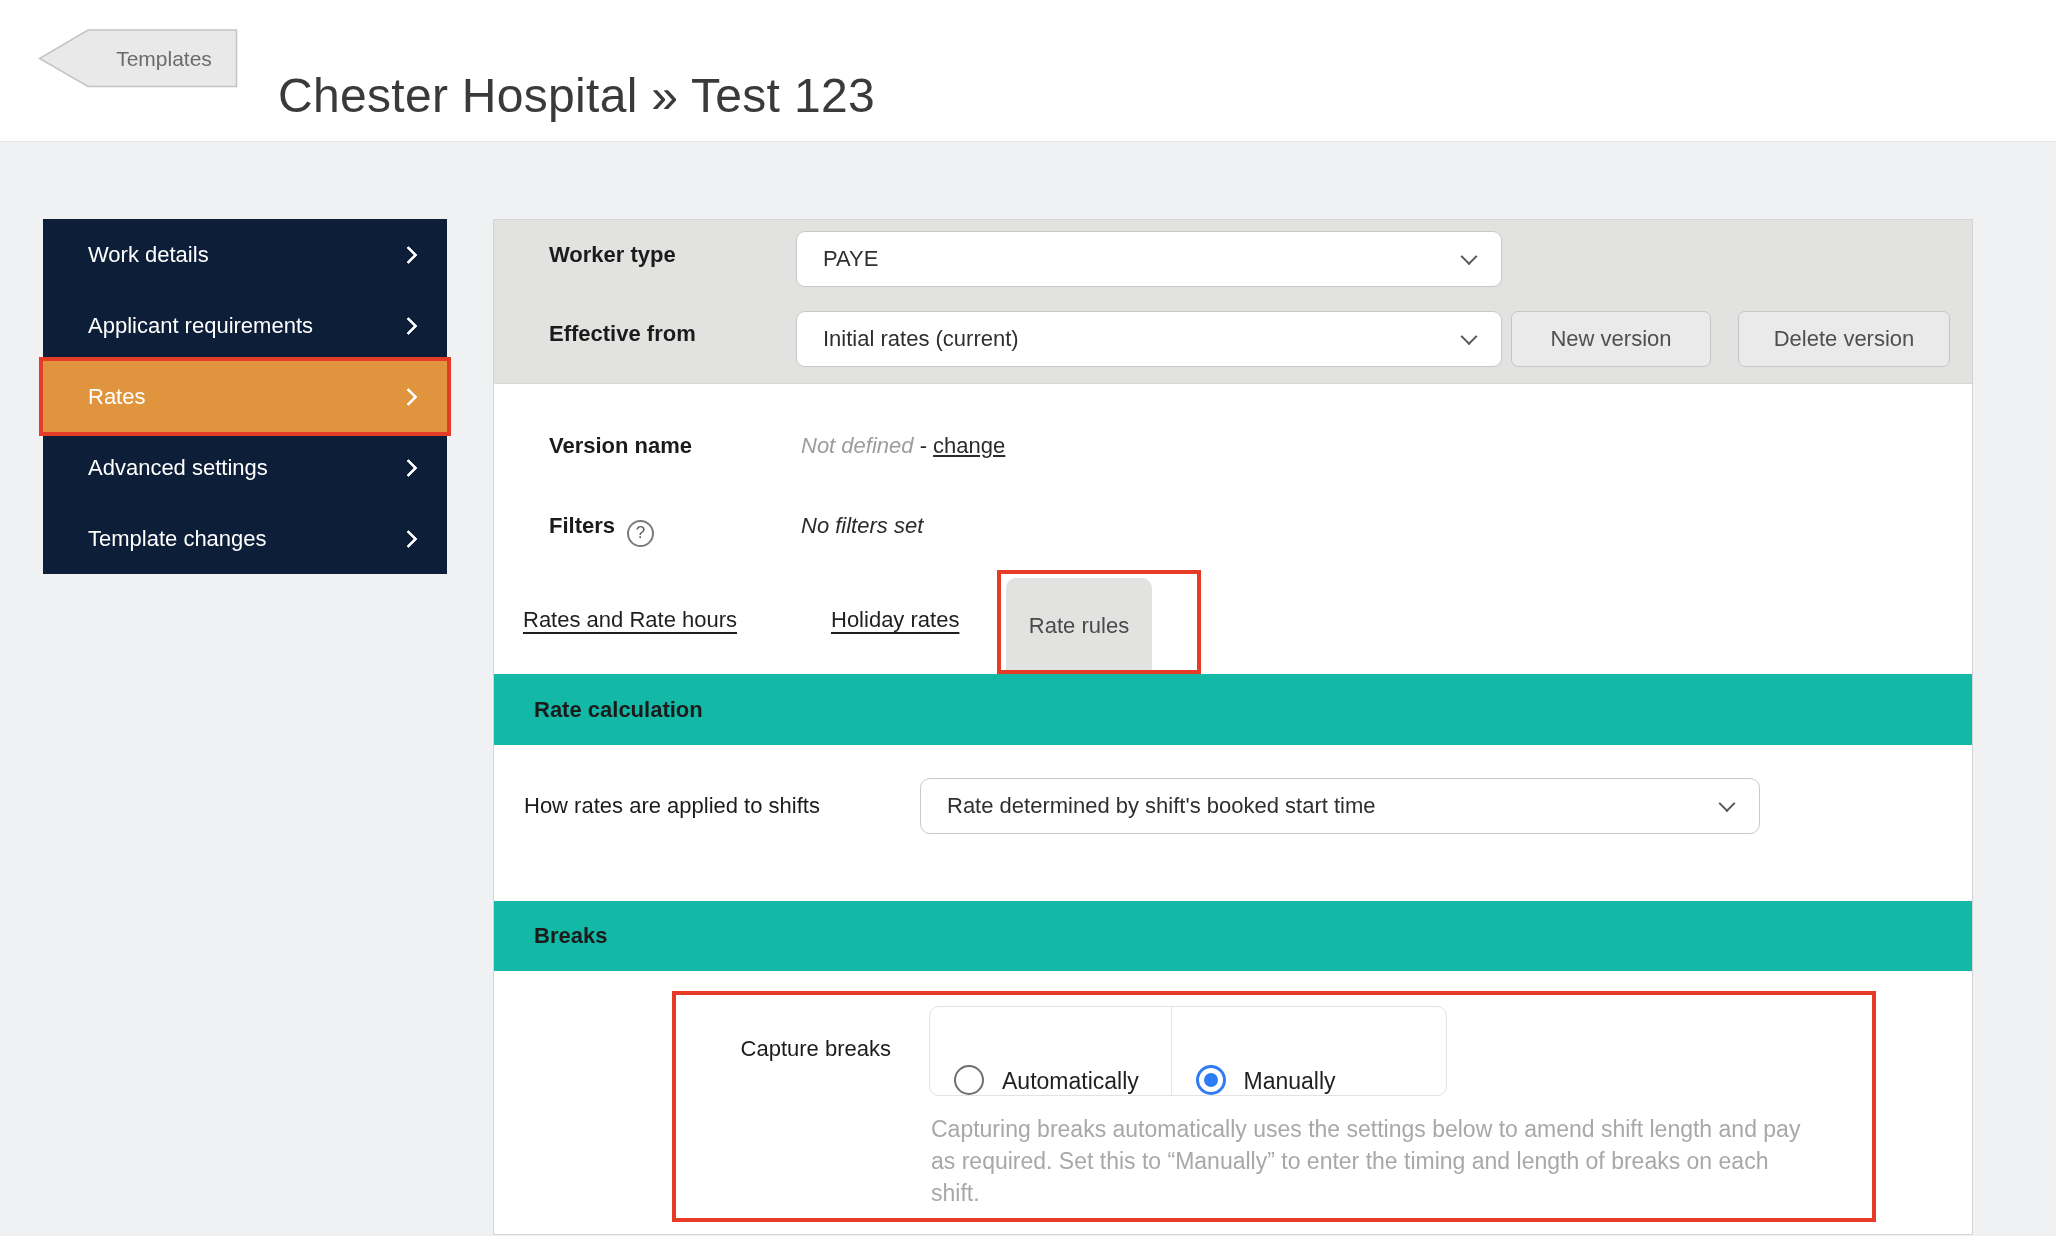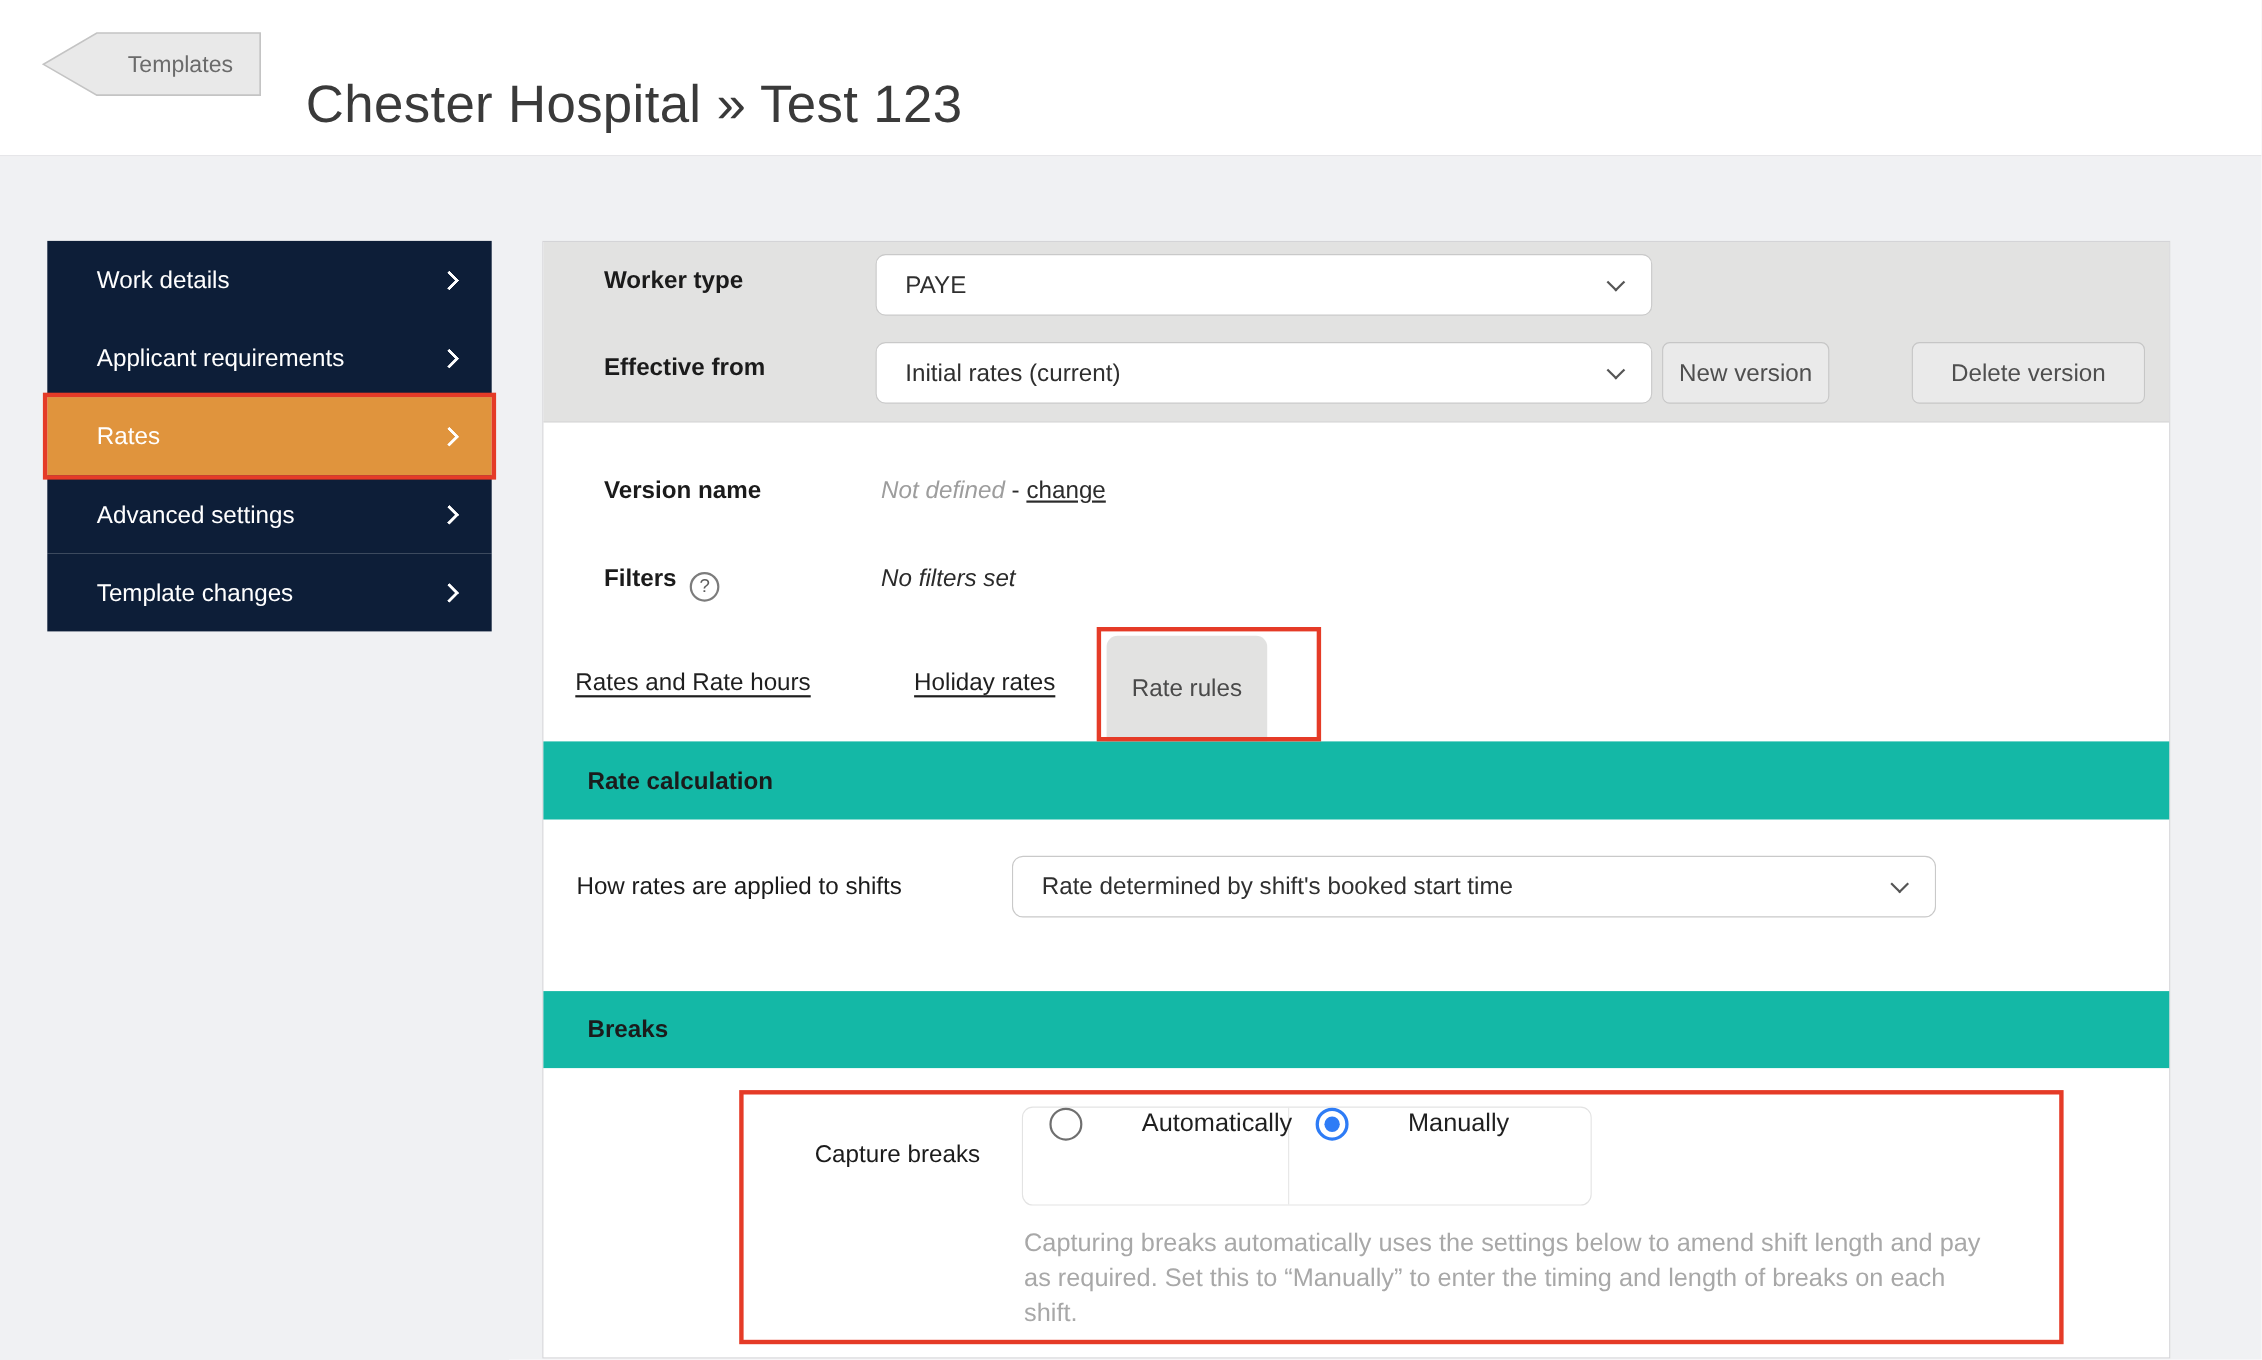--- a/index.html
+++ b/index.html
@@ -118,21 +118,21 @@
     font-size: 22px; font-weight: bold; color: #1b1b1b;
   }
 
   
   .radio-group {
     position: absolute; left: 435px; top: 786px; width: 518px; height: 90px;
     background: #ffffff; border: 1px solid #e3e3e3; border-radius: 10px;
     display: flex;
   }
   .radio-cell {
-    display: flex; align-items: flex-start; padding-left: 24px; cursor: pointer; gap: 36px;
+    display: flex; align-items: flex-end; padding-left: 24px; cursor: pointer;
   }
   .radio-cell-1 { width: 242px; border-right: 1px solid #e6e6e6; }
   .radio-cell-2 { width: 275px; }
   .radio-circle {
     width: 30px; height: 30px; border-radius: 50%;
     border: 2px solid #6f6f6f; background: #ffffff; flex: 0 0 auto;
   }
   .radio-circle.selected {
     border: 3px solid #2e7cf6; position: relative;
   }
@@ -192,21 +192,21 @@
   <div class="select-box" style="left:302px; top:11px; width:706px;">
     <span>PAYE</span>
     <span class="select-chev"></span>
   </div>
 
   <div class="field-label" style="left:55px; top:100px;">Effective from</div>
   <div class="select-box" style="left:302px; top:91px; width:706px;">
     <span>Initial rates (current)</span>
     <span class="select-chev"></span>
   </div>
-  <div class="gray-btn" style="left:1017px; top:91px; width:152px;">New version</div>
+  <div class="gray-btn" style="left:1017px; top:91px; width:200px;">New version</div>
   <div class="gray-btn" style="left:1212px; top:91px; width:212px;margin-left:32px;">Delete version</div>
 
   <div class="field-label" style="left:55px; top:212px;">Version name</div>
   <div class="value-line" style="left:307px; top:212px;">
     <span class="muted-italic">Not defined</span><span> - </span><span class="change-link">change</span>
   </div>
 
   <div class="field-label" style="left:55px; top:292px;">
     <span>Filters</span><span class="help-circle">?</span>
   </div>

